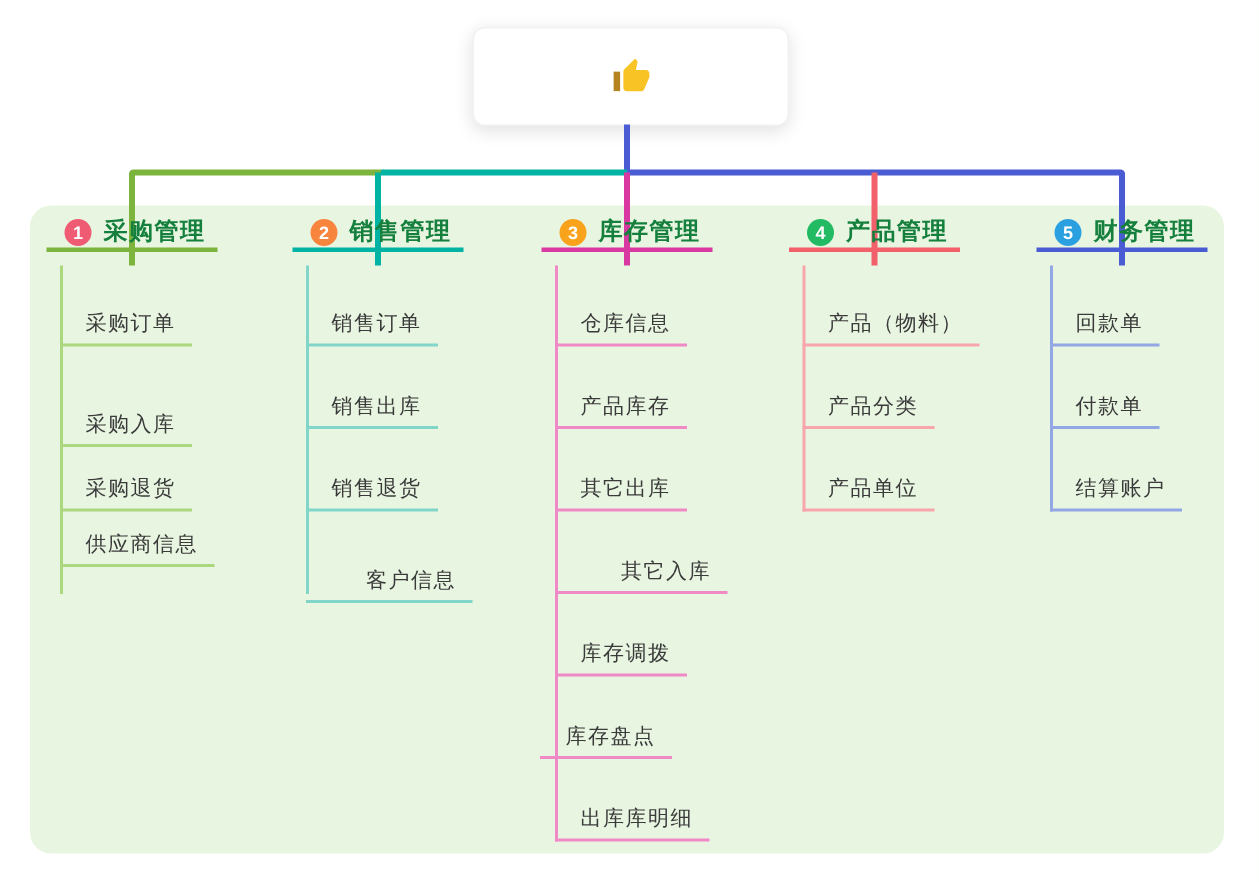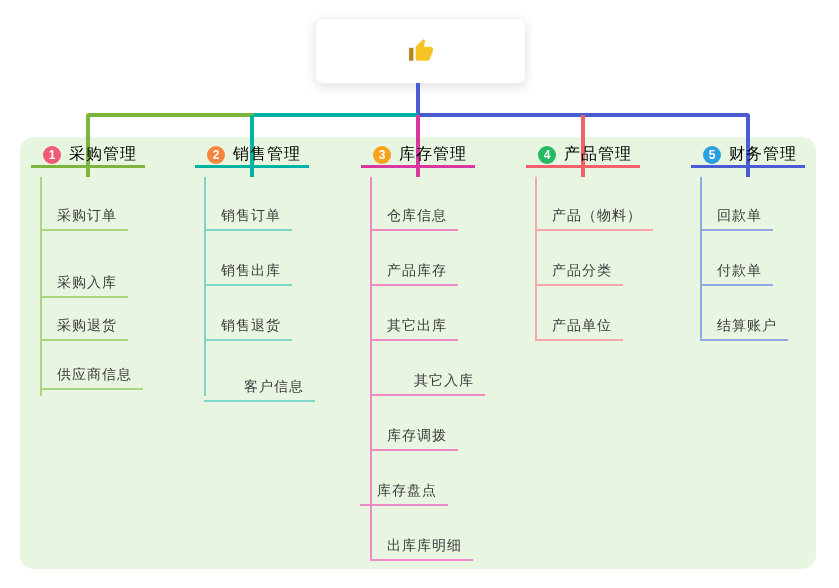--- a/index.html
+++ b/index.html
@@ -16,21 +16,21 @@
   }
   #root-node .root-label{font-size:21px;color:#333;letter-spacing:1px;}
   .branch-head{
     position:absolute;height:24px;display:flex;align-items:center;
     padding-left:12px;box-sizing:border-box;cursor:pointer;
   }
   .badge{
     width:18px;height:18px;border-radius:50%;color:#fff;font-size:12px;
     line-height:18px;text-align:center;font-weight:bold;flex:0 0 18px;
   }
-  .branch-label{margin-left:8px;font-size:16px;color:#000000;letter-spacing:1px;white-space:nowrap;}
+  .branch-label{margin-left:8px;font-size:16px;color:#15803d;letter-spacing:1px;white-space:nowrap;font-weight:bold;}
   .child-item{
     position:absolute;white-space:nowrap;font-size:14px;color:#3a3a3a;
     line-height:20px;padding:0 11px 4px 17px;letter-spacing:1px;cursor:pointer;
   }
 </style>
 </head>
 <body>
 
 <div id="stage">
   <div id="panel" style="background: rgb(232, 245, 225);"></div>
@@ -61,21 +61,21 @@
       <div class="line" style="left: 700px; top: 177px; width: 2px; height: 164px; background: rgb(147, 167, 228);"></div>
     </div>
   <div id="branches">
       <div class="branch-head" style="left: 31px; top: 150px; width: 114px; border-bottom: 3px solid rgb(124, 180, 62); padding-bottom: 6px; height: 18px;">
         <span class="badge" style="background: rgb(238, 91, 114);">1</span>
         <span class="branch-label">采购管理</span>
       </div>
       <div class="child-item" style="left: 40px; top: 205px; border-bottom: 2px solid rgb(171, 216, 127);">采购订单</div>
       <div class="child-item" style="left: 40px; top: 272px; border-bottom: 2px solid rgb(171, 216, 127);">采购入库</div>
       <div class="child-item" style="left: 40px; top: 315px; border-bottom: 2px solid rgb(171, 216, 127);">采购退货</div>
-      <div class="child-item" style="left: 40px; top: 364px; border-bottom: 2px solid rgb(171, 216, 127); text-align: right;">供应商信息</div>
+      <div class="child-item" style="left: 40px; top: 352px; border-bottom: 2px solid rgb(171, 216, 127); text-align: right;">供应商信息</div>
       <div class="branch-head" style="left: 195px; top: 150px; width: 114px; border-bottom: 3px solid rgb(0, 179, 162); padding-bottom: 6px; height: 18px;">
         <span class="badge" style="background: rgb(247, 133, 62);">2</span>
         <span class="branch-label">销售管理</span>
       </div>
       <div class="child-item" style="left: 204px; top: 205px; border-bottom: 2px solid rgb(130, 214, 201);">销售订单</div>
       <div class="child-item" style="left: 204px; top: 260px; border-bottom: 2px solid rgb(130, 214, 201);">销售出库</div>
       <div class="child-item" style="left: 204px; top: 315px; border-bottom: 2px solid rgb(130, 214, 201);">销售退货</div>
       <div class="child-item" style="left: 204px; top: 376px; border-bottom: 2px solid rgb(130, 214, 201); padding-left: 40px;">客户信息</div>
       <div class="branch-head" style="left: 361px; top: 150px; width: 114px; border-bottom: 3px solid rgb(216, 56, 159); padding-bottom: 6px; height: 18px;">
         <span class="badge" style="background: rgb(249, 162, 27);">3</span>

